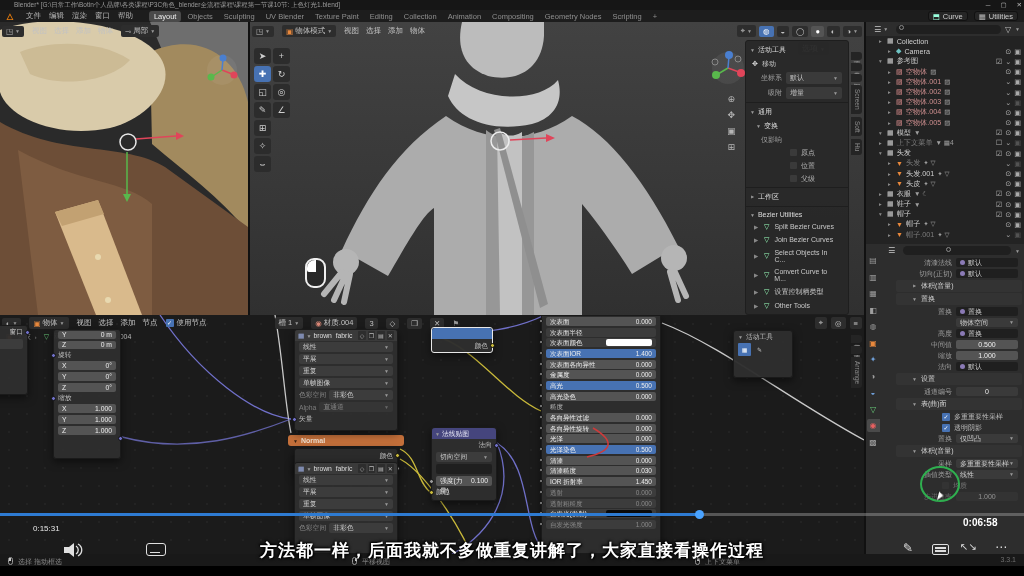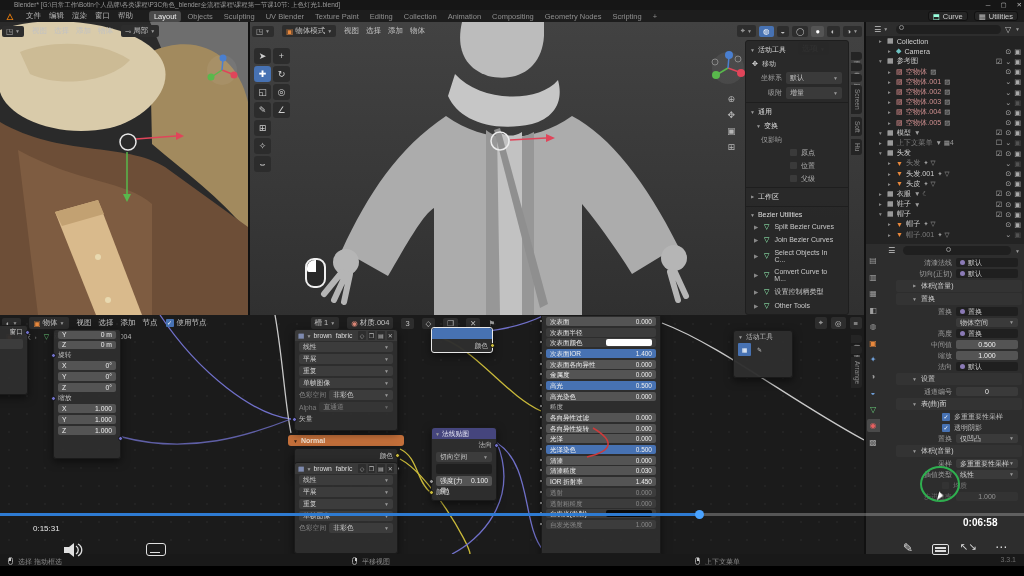--- a/index.html
+++ b/index.html
@@ -860,21 +860,21 @@
 
       <span>视图</span>
           <span>选择</span>
           <span>添加</span>
           <span>节点</span>
         </span>
       <span style="display:flex;align-items:center;gap:3px">
         <span class="bluebox">✓</span>
           <span>使用节点</span>
       </span>
-      <span class="hbtn" style="margin-left:96px">
+      <span class="hbtn" style="margin-left:60px">
         <span>槽 1</span>
           <span class="caret">▼</span>
       </span>
       <span class="hbtn">
         <span style="color:#d87">◉</span>
         <span>材质.004</span>
       </span>
       <span class="hbtn">3</span>
       <span class="hbtn">◇</span>
       <span class="hbtn">❐</span>
@@ -1357,20 +1357,21 @@
       <i></i>
     </span>
 
   <span class="ovico" style="left:903px;top:541px">✎</span>
   <span class="kbdicon" style="left:932px;top:544px">
       <i></i>
     </span>
   <span class="ovico" style="left:960px;top:541px;font-size:10px">↖↘</span>
   <span class="ovico" style="left:995px;top:540px">⋯</span>
 
+  <div class="abs" id="subtitle">方法都一样，后面我就不多做重复讲解了，大家直接看操作过程</div>
 
   <div class="abs" id="green-circle"></div>
   <div class="abs" id="cursor-arrow"></div>
   <div class="abs" id="mouse-overlay">
       <i></i>
     </div>
 
 </div>
 
 </body></html>

